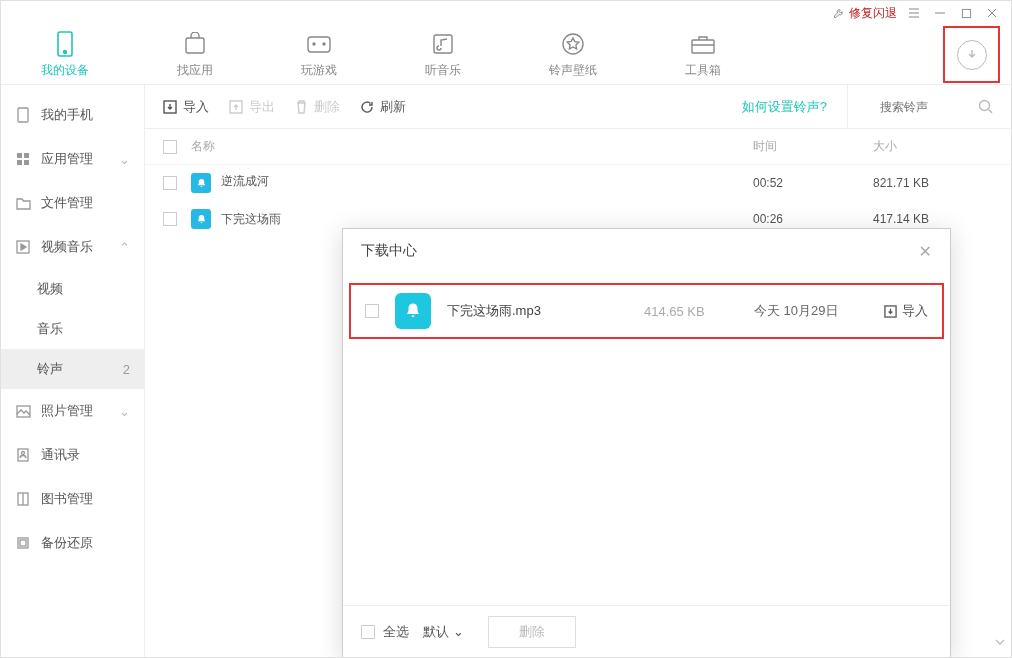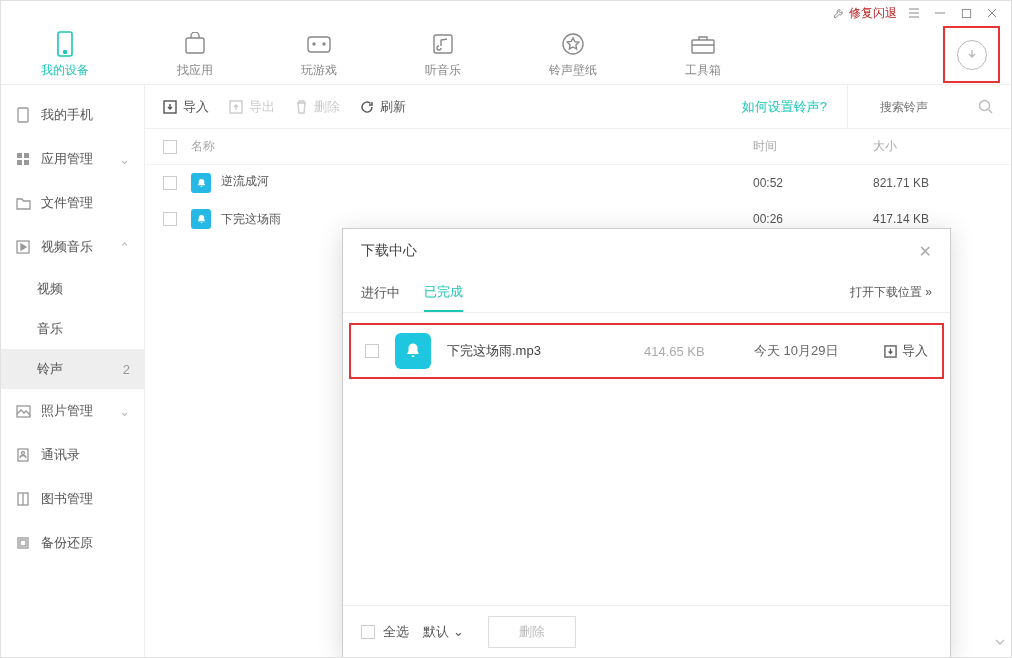--- a/index.html
+++ b/index.html
@@ -347,25 +347,20 @@
         <svg width="12" height="12" viewBox="0 0 12 12" fill="none" stroke="#bbb" stroke-width="1.3">
           <path d="M2 4l4 4 4-4"></path>
         </svg>
       </div>
 
     <div class="dialog">
       <div class="dhdr">
         <span>下载中心</span>
         <span class="close">✕</span>
       </div>
-      <div class="dtabs">
-        <div class="dtab">进行中</div>
-        <div class="dtab active">已完成</div>
-        <div class="openloc">打开下载位置 »</div>
-      </div>
       <div class="dbody">
         <div class="drow">
           <div class="chk"></div>
           <div class="ficon">
               <svg width="18" height="18" viewBox="0 0 12 12" fill="#fff">
                 <path d="M6 1a3 3 0 0 0-3 3v2L2 8h8L9 6V4a3 3 0 0 0-3-3zM5 9a1 1 0 0 0 2 0z"></path>
               </svg>
             </div>
           <div class="fname">下完这场雨.mp3</div>
           <div class="fsize">414.65 KB</div>

